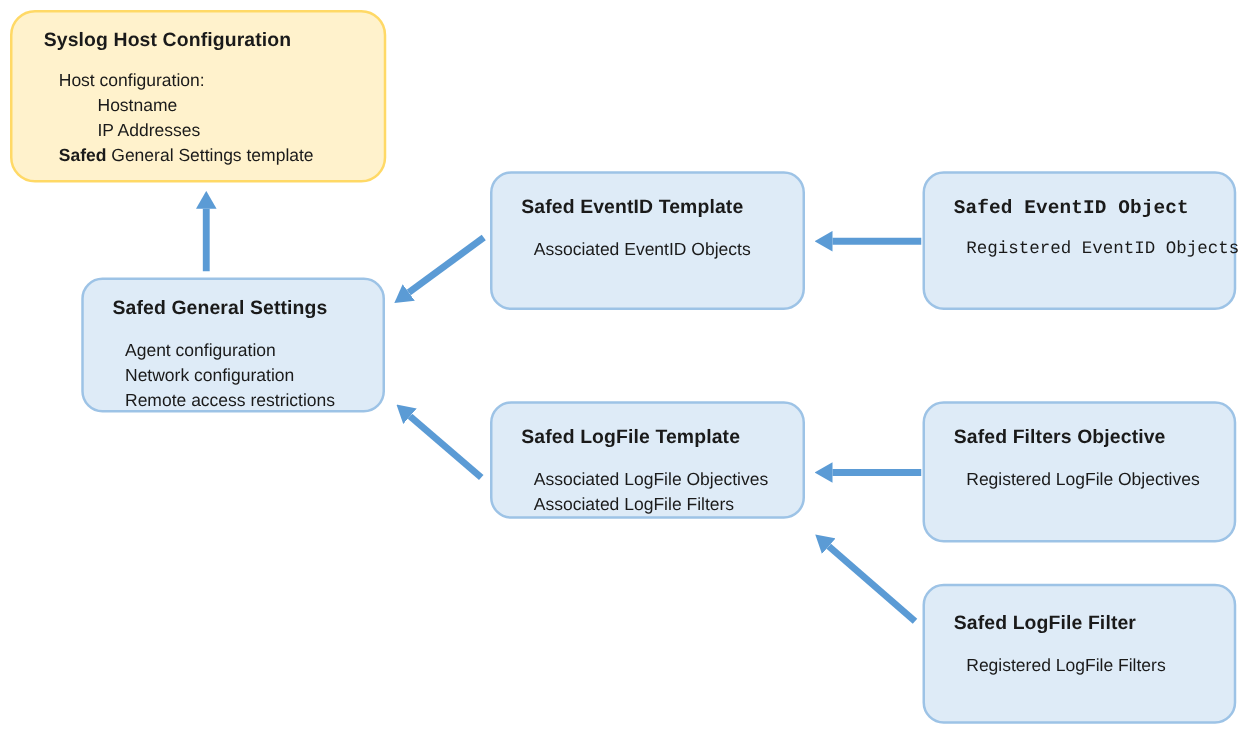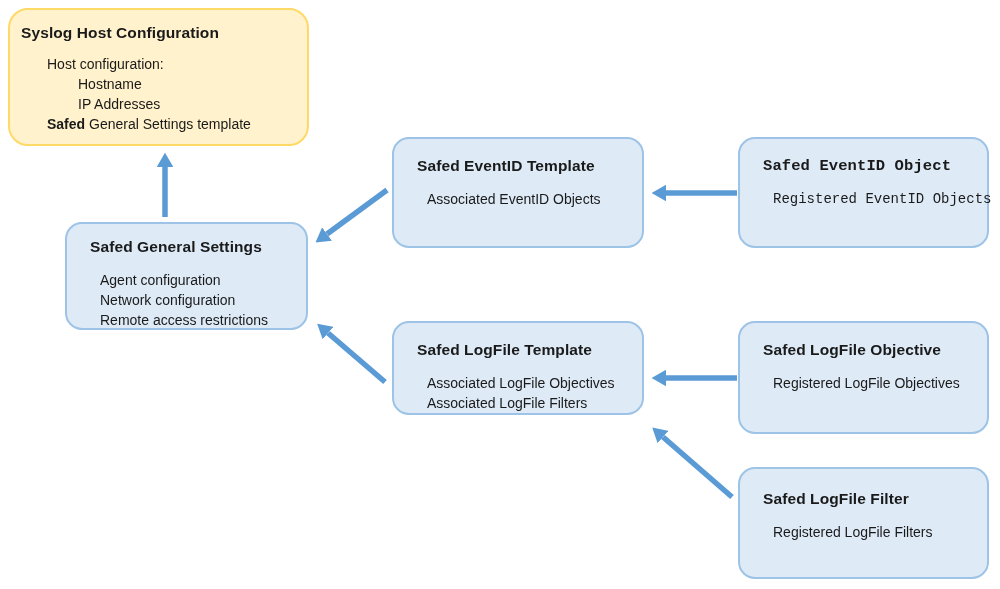--- a/index.html
+++ b/index.html
@@ -43,21 +43,21 @@
   }
   .node-title{
     font-size:15.5px;
     font-weight:700;
     padding:18px 8px 0 23px;
     letter-spacing:.1px;
     white-space:nowrap;
   }
   .node.yellow .node-title{
     padding-top:14px;
-    padding-left:11px;
+    padding-left:25px;
   }
   .node-body{
     margin-top:14px;
     padding-left:33px;
     padding-right:6px;
     font-size:14px;
     line-height:20px;
     white-space:nowrap;
   }
   .node.yellow .node-body{
@@ -121,21 +121,21 @@
 
   <div class="node blue" style="left:392px;top:321px;width:252px;height:94px;">
     <div class="node-title">Safed LogFile Template</div>
     <div class="node-body">
       <div class="node-line">Associated LogFile Objectives</div>
       <div class="node-line">Associated LogFile Filters</div>
     </div>
   </div>
 
   <div class="node blue" style="left:738px;top:321px;width:251px;height:113px;">
-    <div class="node-title">Safed LogFile Objective</div>
+    <div class="node-title">Safed Filters Objective</div>
     <div class="node-body">
       <div class="node-line">Registered LogFile Objectives</div>
     </div>
   </div>
 
   <div class="node blue" style="left:738px;top:467px;width:251px;height:112px;">
     <div class="node-title" style="padding-top:21px;">Safed LogFile Filter</div>
     <div class="node-body">
       <div class="node-line">Registered LogFile Filters</div>
     </div>

